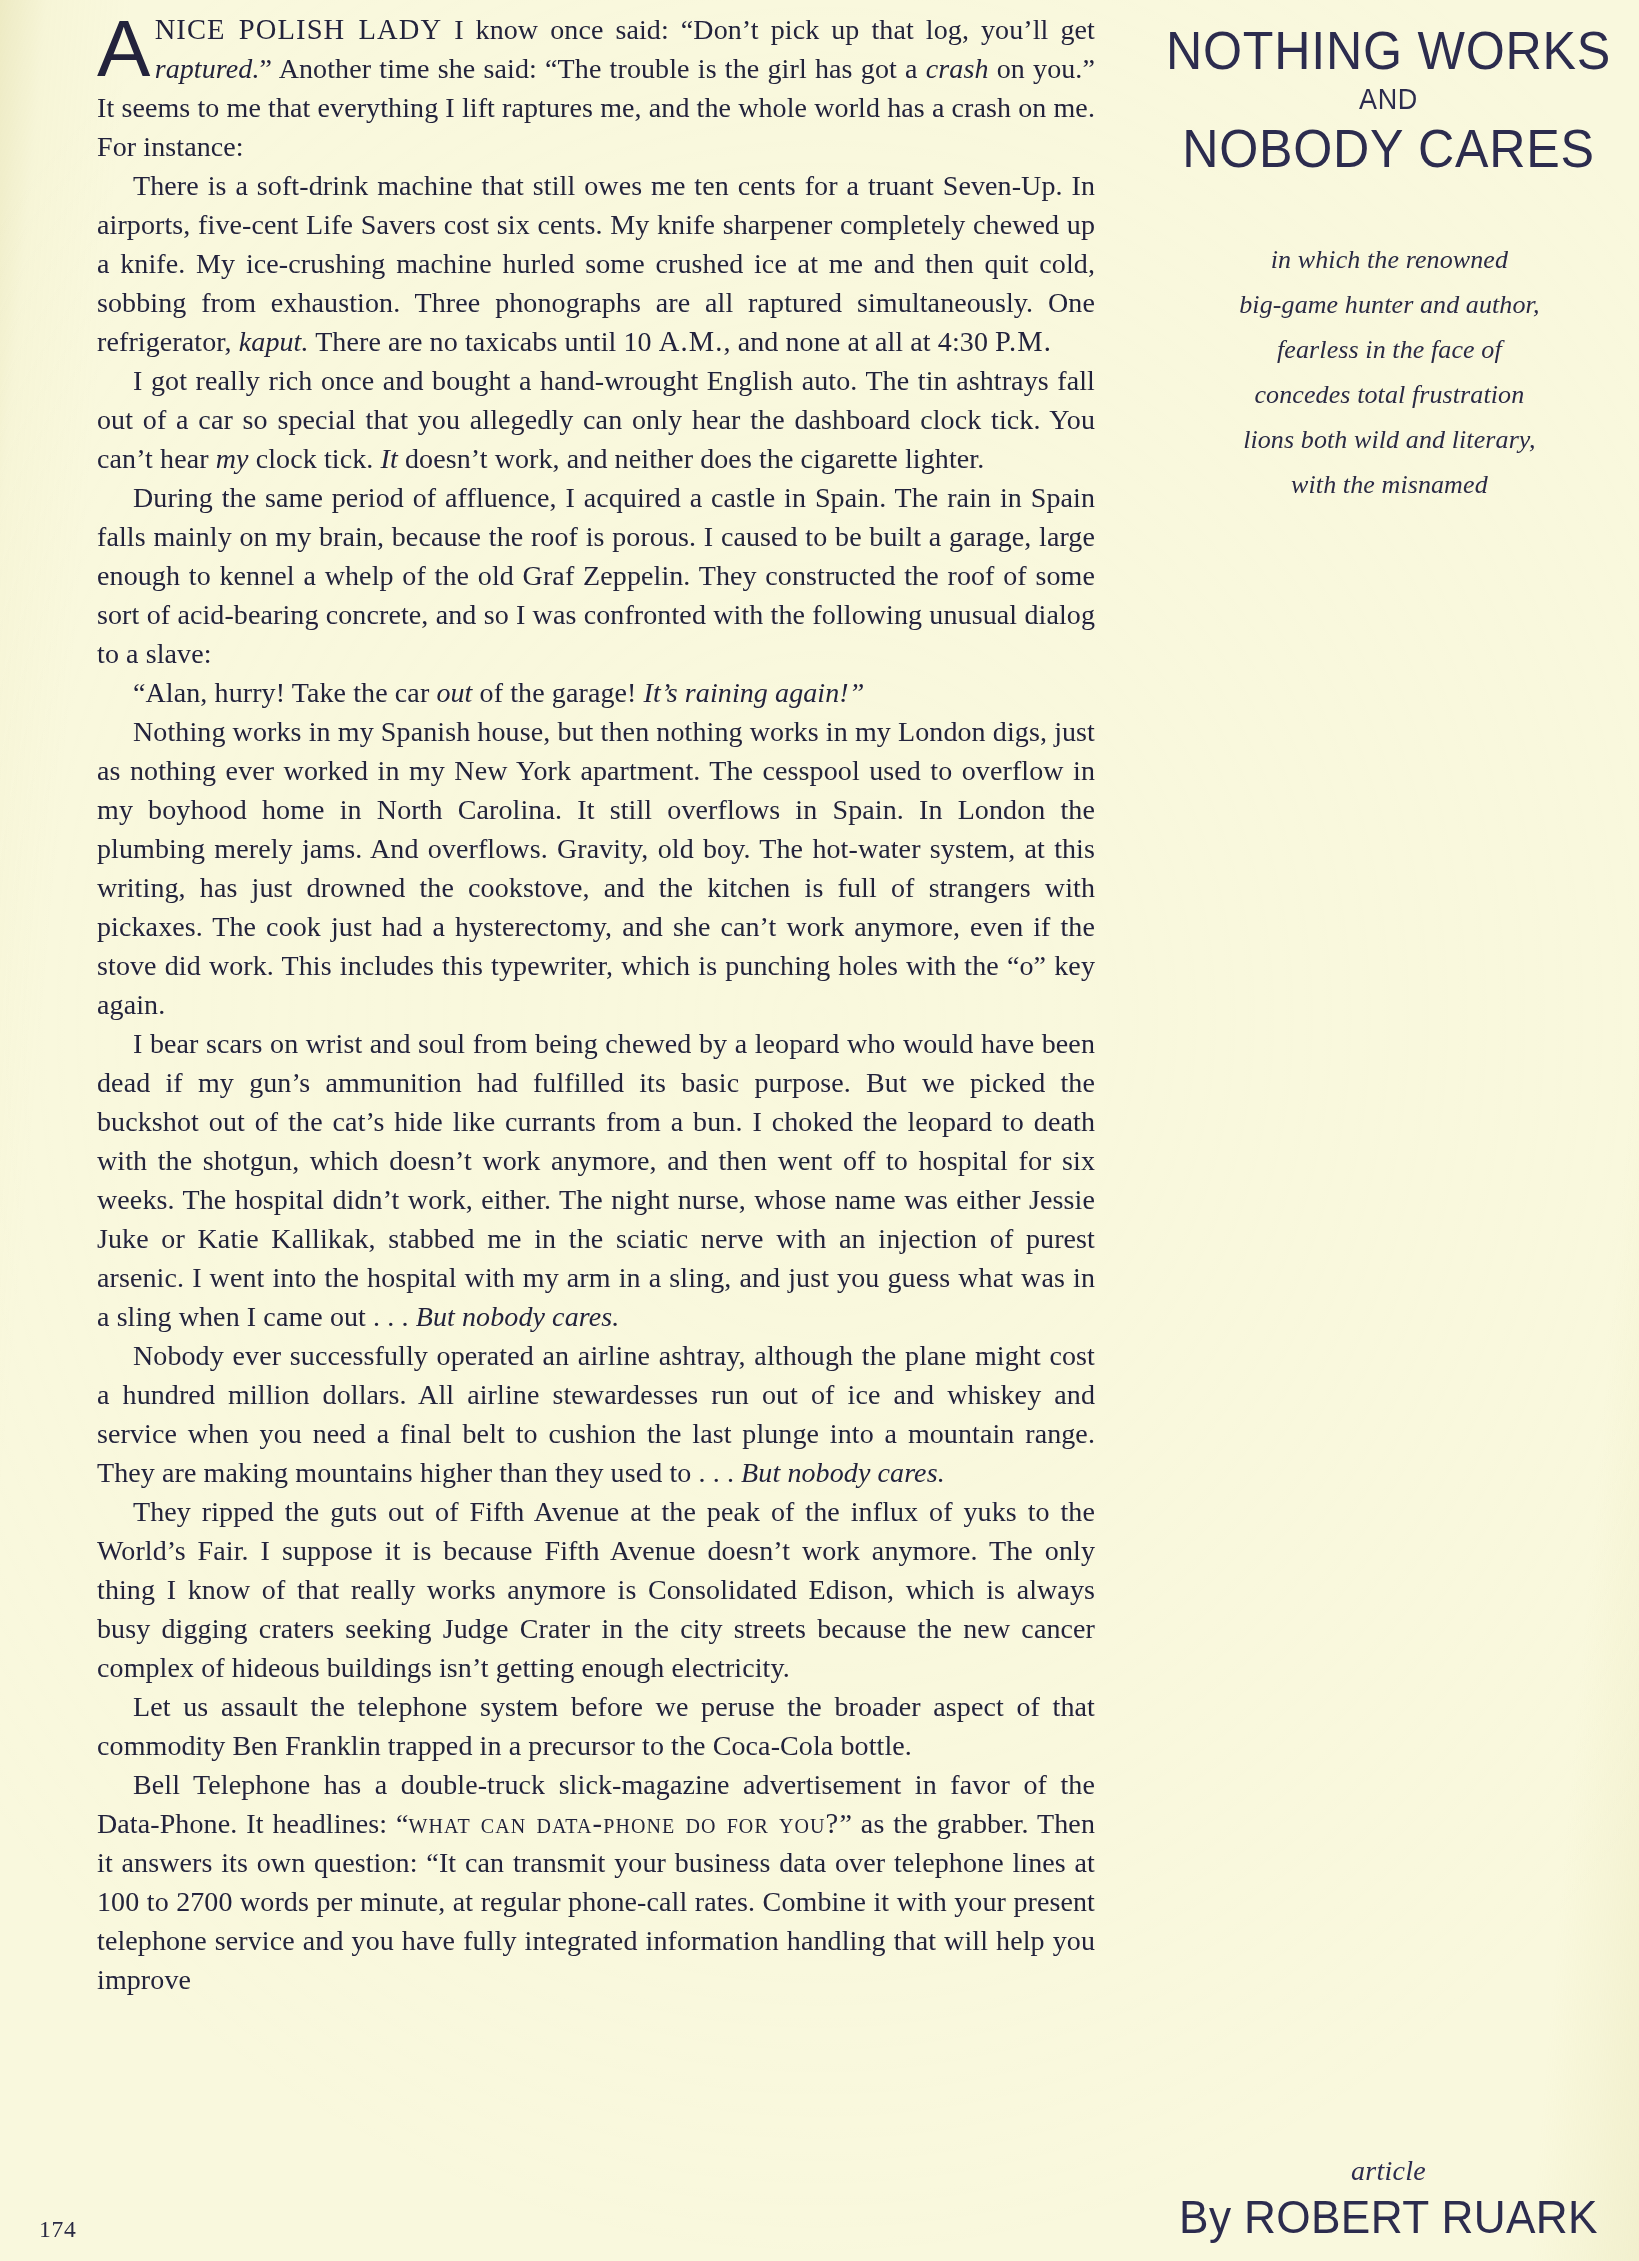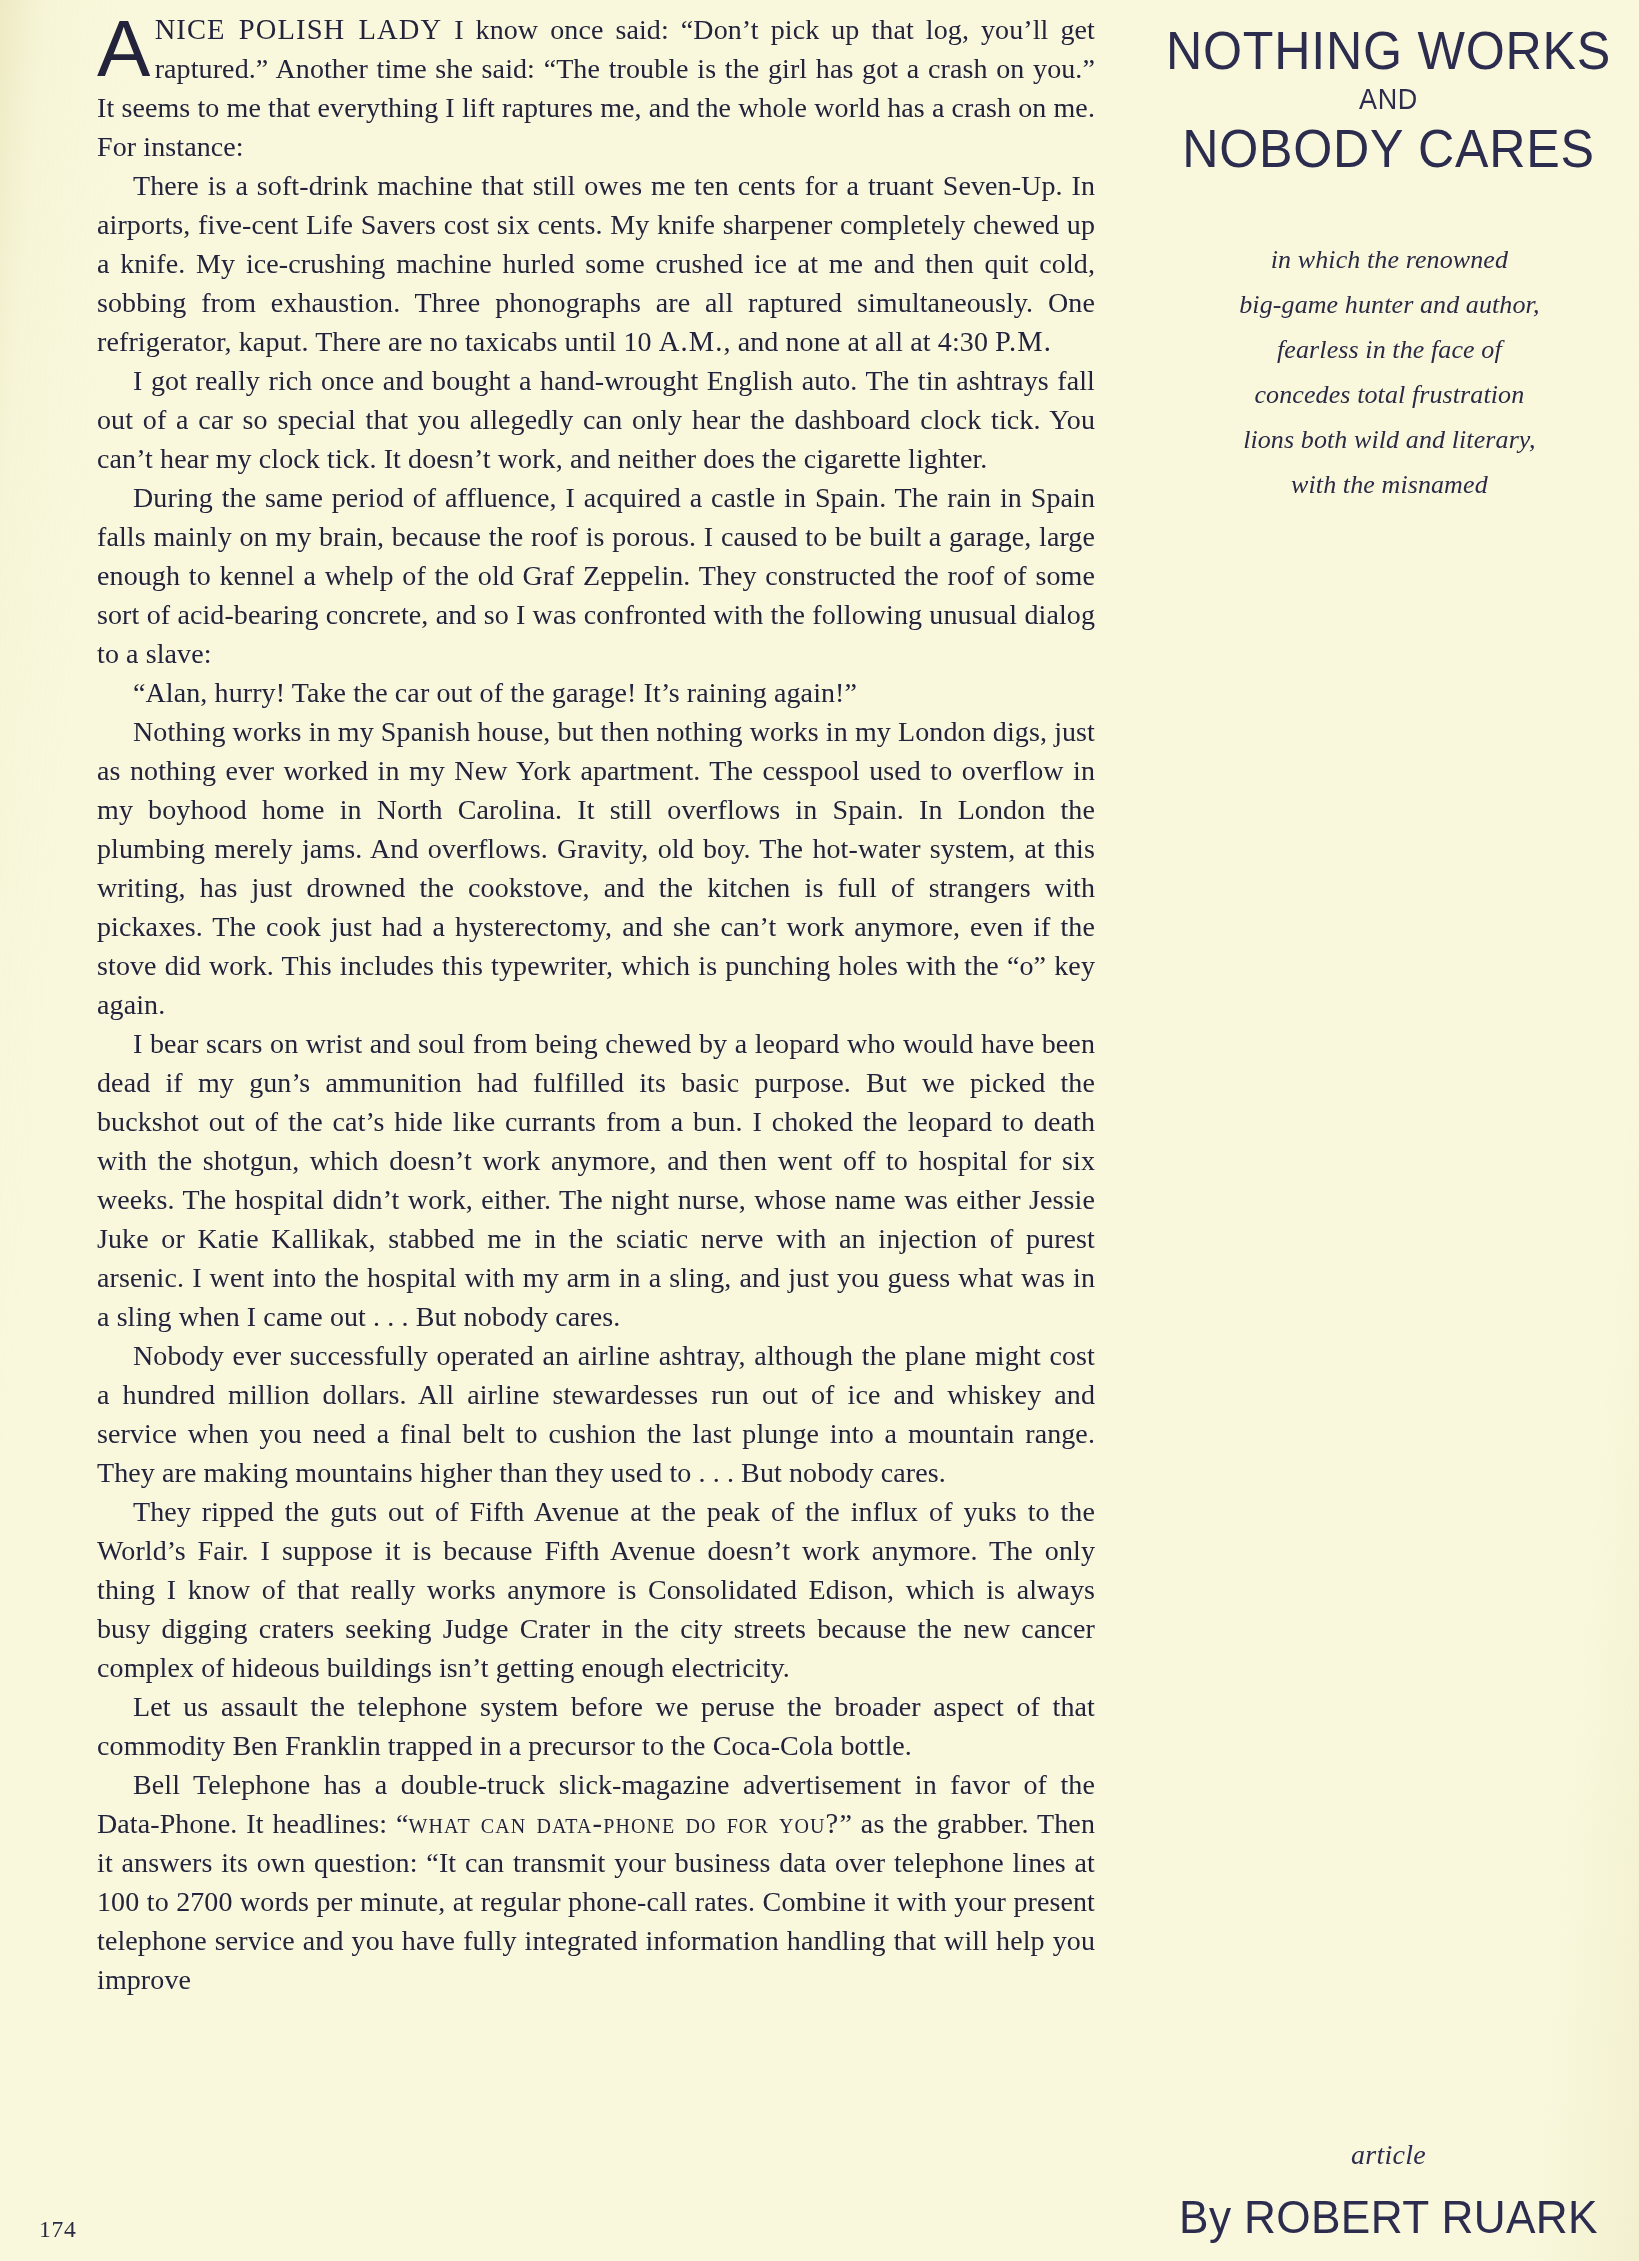--- a/index.html
+++ b/index.html
@@ -70,21 +70,21 @@
     line-height: 67px;
     color: #23233c;
     margin: 5.5px 4.2px 0 0;
     padding: 0;
   }
   .sc {
     font-variant: small-caps;
     letter-spacing: 1.1px;
     font-size: 1.02em;
   }
-  .ital { }
+  .ital { font-style: italic; }
 
   
   .folio {
     position: absolute;
     left: 39px;
     bottom: 18px;
     font-family: Liberation Serif, serif;
     font-size: 23.6px;
     color: #2b2b44;
     letter-spacing: 0.7px;
@@ -152,21 +152,21 @@
     width: 503px;
     text-align: center;
     color: #2c2c4e;
   }
   .byline-kicker {
     font-family: "Liberation Serif", serif;
     font-style: italic;
     font-size: 28px;
     line-height: 33px;
     letter-spacing: 0.3px;
-    margin-bottom: 19px;
+    margin-bottom: 3px;
   }
   .byline-name {
     font-family: "Liberation Sans", sans-serif;
     font-weight: 400;
     font-size: 47px;
     line-height: 53px;
     letter-spacing: 0.4px;
     transform: scaleX(0.94);
     transform-origin: center center;
     white-space: nowrap;

